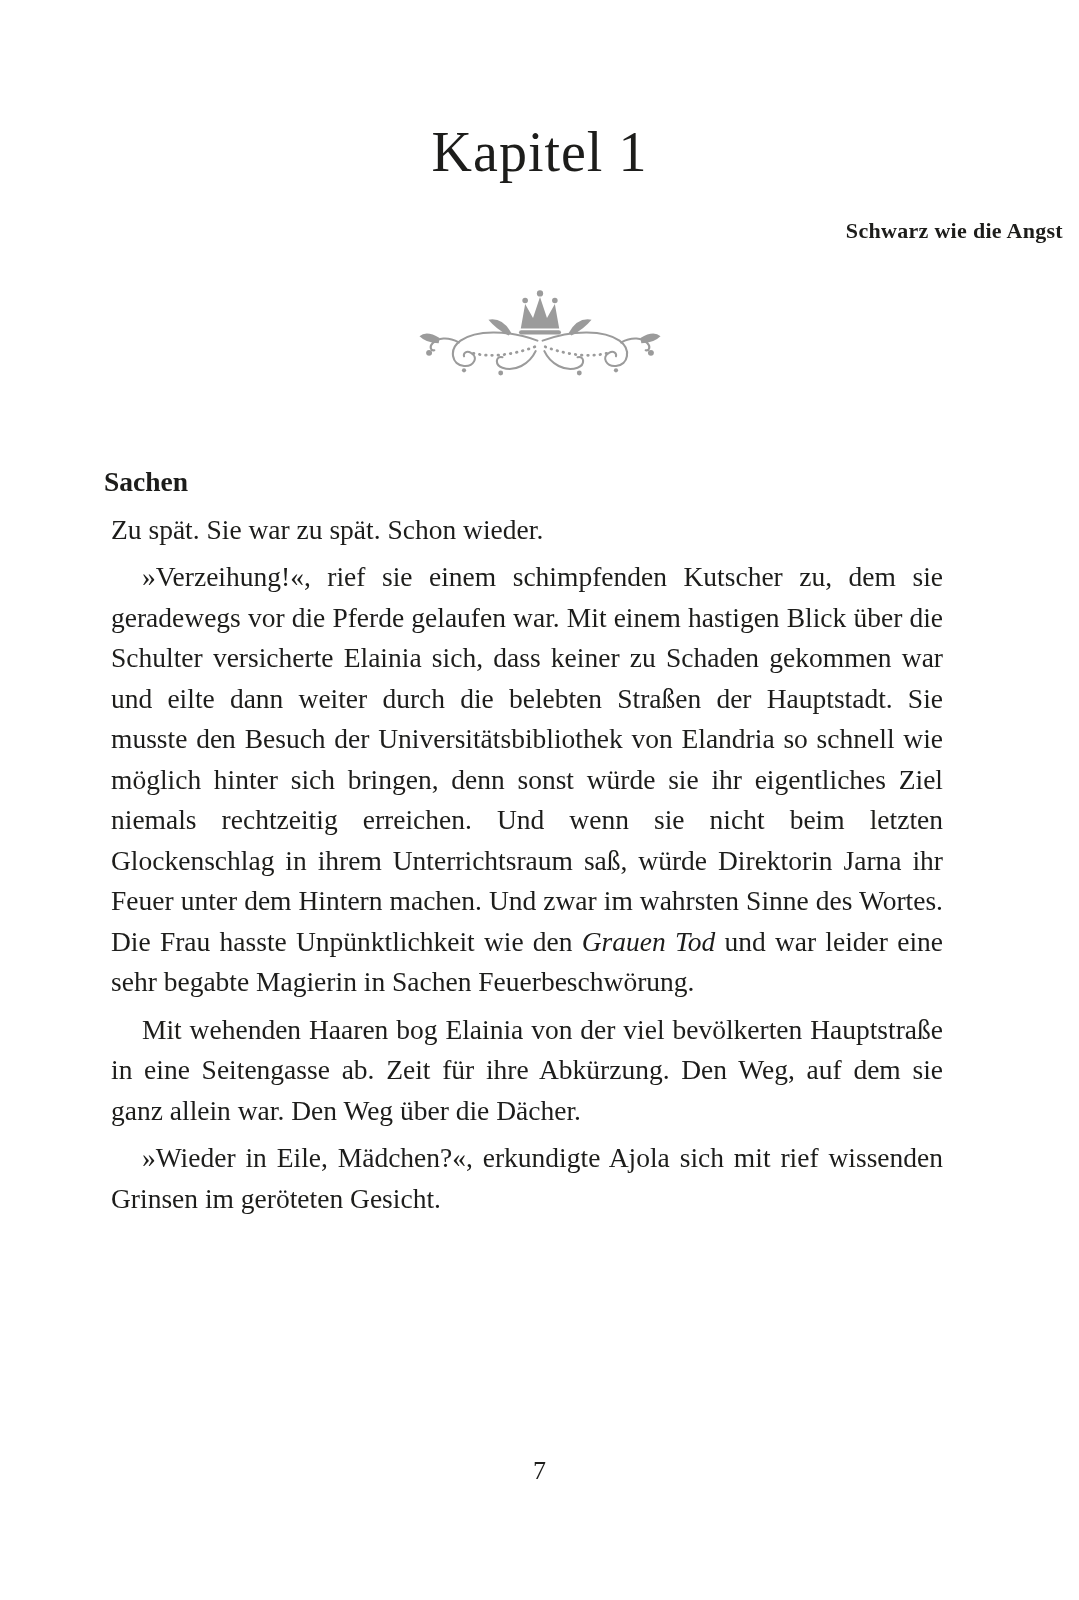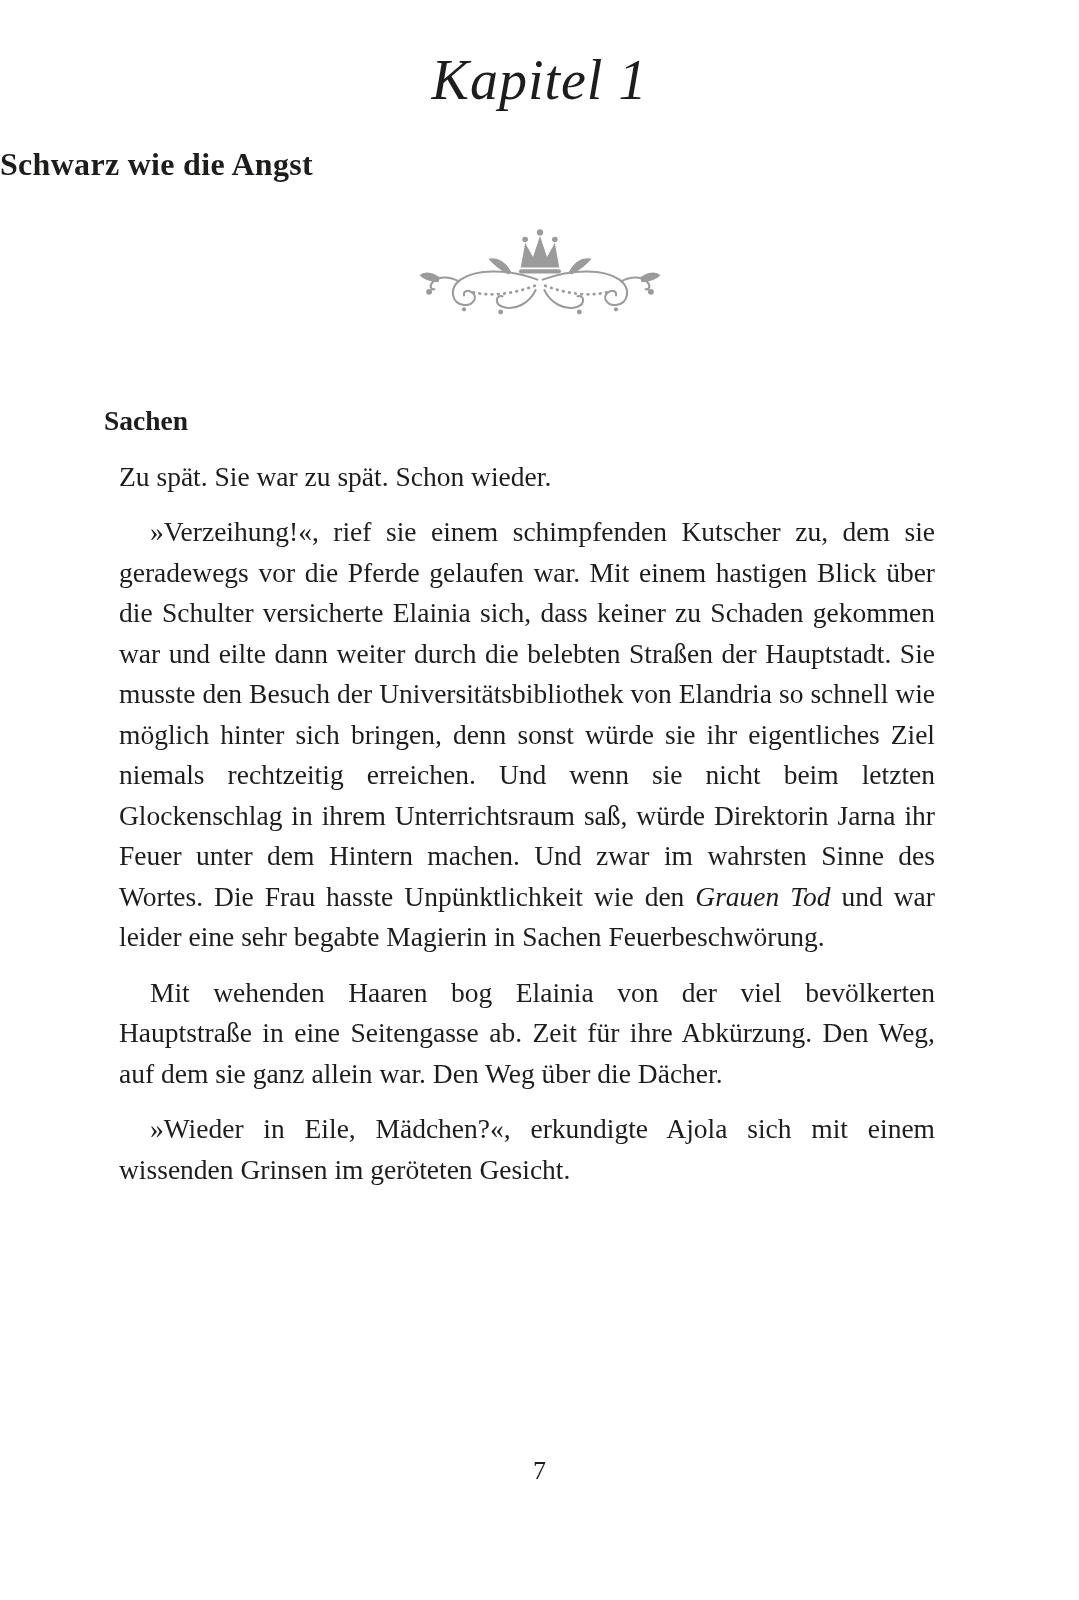--- a/index.html
+++ b/index.html
@@ -8,39 +8,39 @@
     --ornament-color:#9b9b9b;
   }
   html,body{margin:0;padding:0;background:#e8e8e8;}
   .page{
     width:1079px;height:1600px;background:var(--bg-color);
     margin:0 auto;position:relative;overflow:hidden;
     font-family:"Liberation Serif","DejaVu Serif",serif;
     color:var(--text-color);
   }
   .chapter-title{
-    padding-top:48px;margin:0;text-align:center;
-    font-style:italic;font-weight:500;font-size:56px;letter-spacing:1px;
+    padding-top:108px;margin:12px;text-align:center;
+    font-weight:500;font-size:56px;letter-spacing:1px;
   }
   .chapter-subtitle{
-    margin:34px 16px 0 0;text-align:left;
-    font-weight:700;font-size:32px;letter-spacing:0.3px;
+    margin:34px 16px 0 0;text-align:right;
+    font-weight:700;font-size:22px;letter-spacing:0.3px;
   }
   .ornament-wrap{
     margin-top:44px;display:flex;justify-content:center;
   }
   .ornament-svg{color:var(--ornament-color);display:block;}
   .body-text{
     margin:60px 129px 0 104px;
     font-size:27.5px;line-height:40.5px;
     text-align:justify;
     hyphens:auto;-webkit-hyphens:auto;
   }
   .scene-heading{font-weight:700;margin:0;}
-  .para{margin:15px;}
+  .para{margin:7px;}
   .para.indent{text-indent:31px;}
   .para em{font-style:italic;}
   .page-number{
     position:absolute;bottom:114px;left:0;width:100%;
     text-align:center;font-size:26px;
   }
 </style>
 </head>
 <body>
 
@@ -94,19 +94,19 @@
       </g>
     </svg>
   </div>
 
   <div class="body-text">
     <p class="scene-heading">Sachen</p>
     <div>
         <p class="para"><span>Zu spät. Sie war zu spät. Schon wieder.</span></p>
         <p class="para indent"><span>»Verzeihung!«, rief sie einem schimpfenden Kutscher zu, dem sie geradewegs vor die Pferde gelaufen war. Mit einem hastigen Blick über die Schulter versicherte Elainia sich, dass keiner zu Schaden gekommen war und eilte dann weiter durch die belebten Straßen der Hauptstadt. Sie musste den Besuch der Universitätsbibliothek von Elandria so schnell wie möglich hinter sich bringen, denn sonst würde sie ihr eigentliches Ziel niemals rechtzeitig erreichen. Und wenn sie nicht beim letzten Glockenschlag in ihrem Unterrichtsraum saß, würde Direktorin Jarna ihr Feuer unter dem Hintern machen. Und zwar im wahrsten Sinne des Wortes. Die Frau hasste Unpünktlichkeit wie den </span><em>Grauen Tod</em><span> und war leider eine sehr begabte Magierin in Sachen Feuerbeschwörung.</span></p>
         <p class="para indent"><span>Mit wehenden Haaren bog Elainia von der viel bevölkerten Hauptstraße in eine Seitengasse ab. Zeit für ihre Abkürzung. Den Weg, auf dem sie ganz allein war. Den Weg über die Dächer.</span></p>
-        <p class="para indent"><span>»Wieder in Eile, Mädchen?«, erkundigte Ajola sich mit einem wissenden Grinsen im geröteten Gesicht.</span></p>
+        <p class="para indent"><span>»Wieder in Eile, Mädchen?«, erkundigte Ajola sich mit rief wissenden Grinsen im geröteten Gesicht.</span></p>
       </div>
   </div>
 
   <div class="page-number">7</div>
 
 </div>
 
 </body></html>

